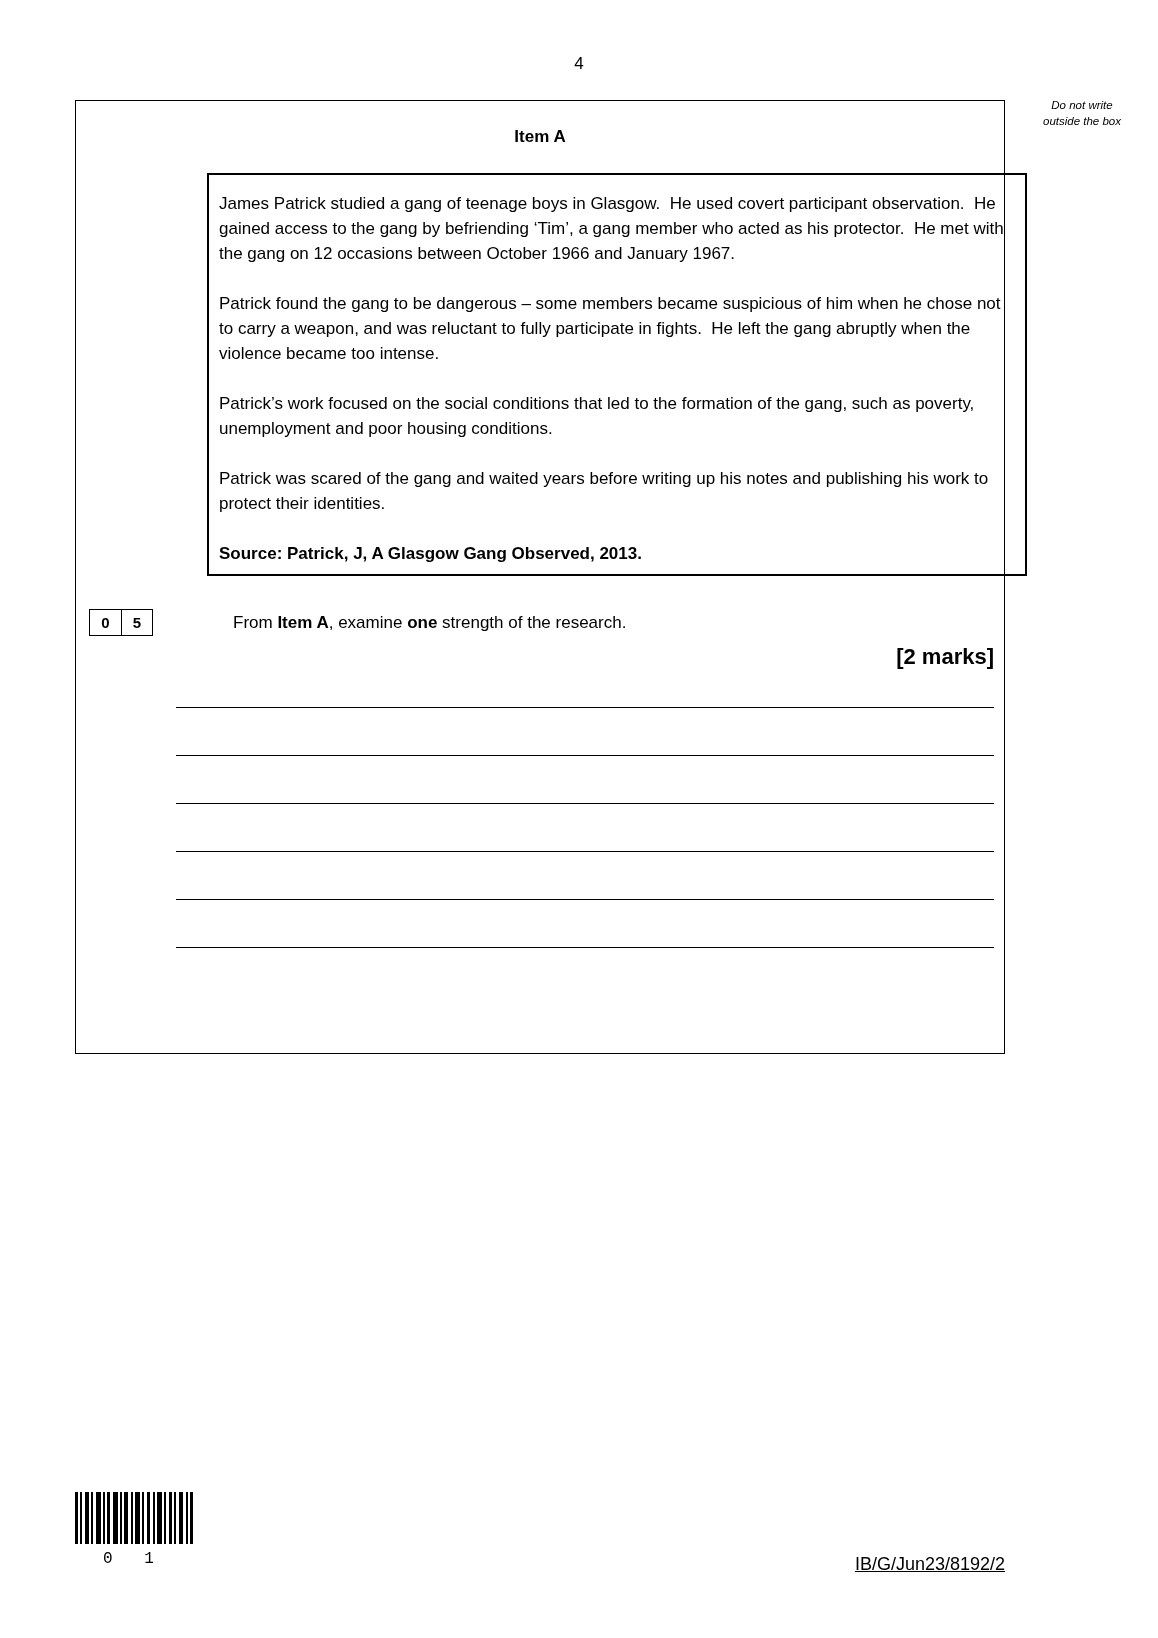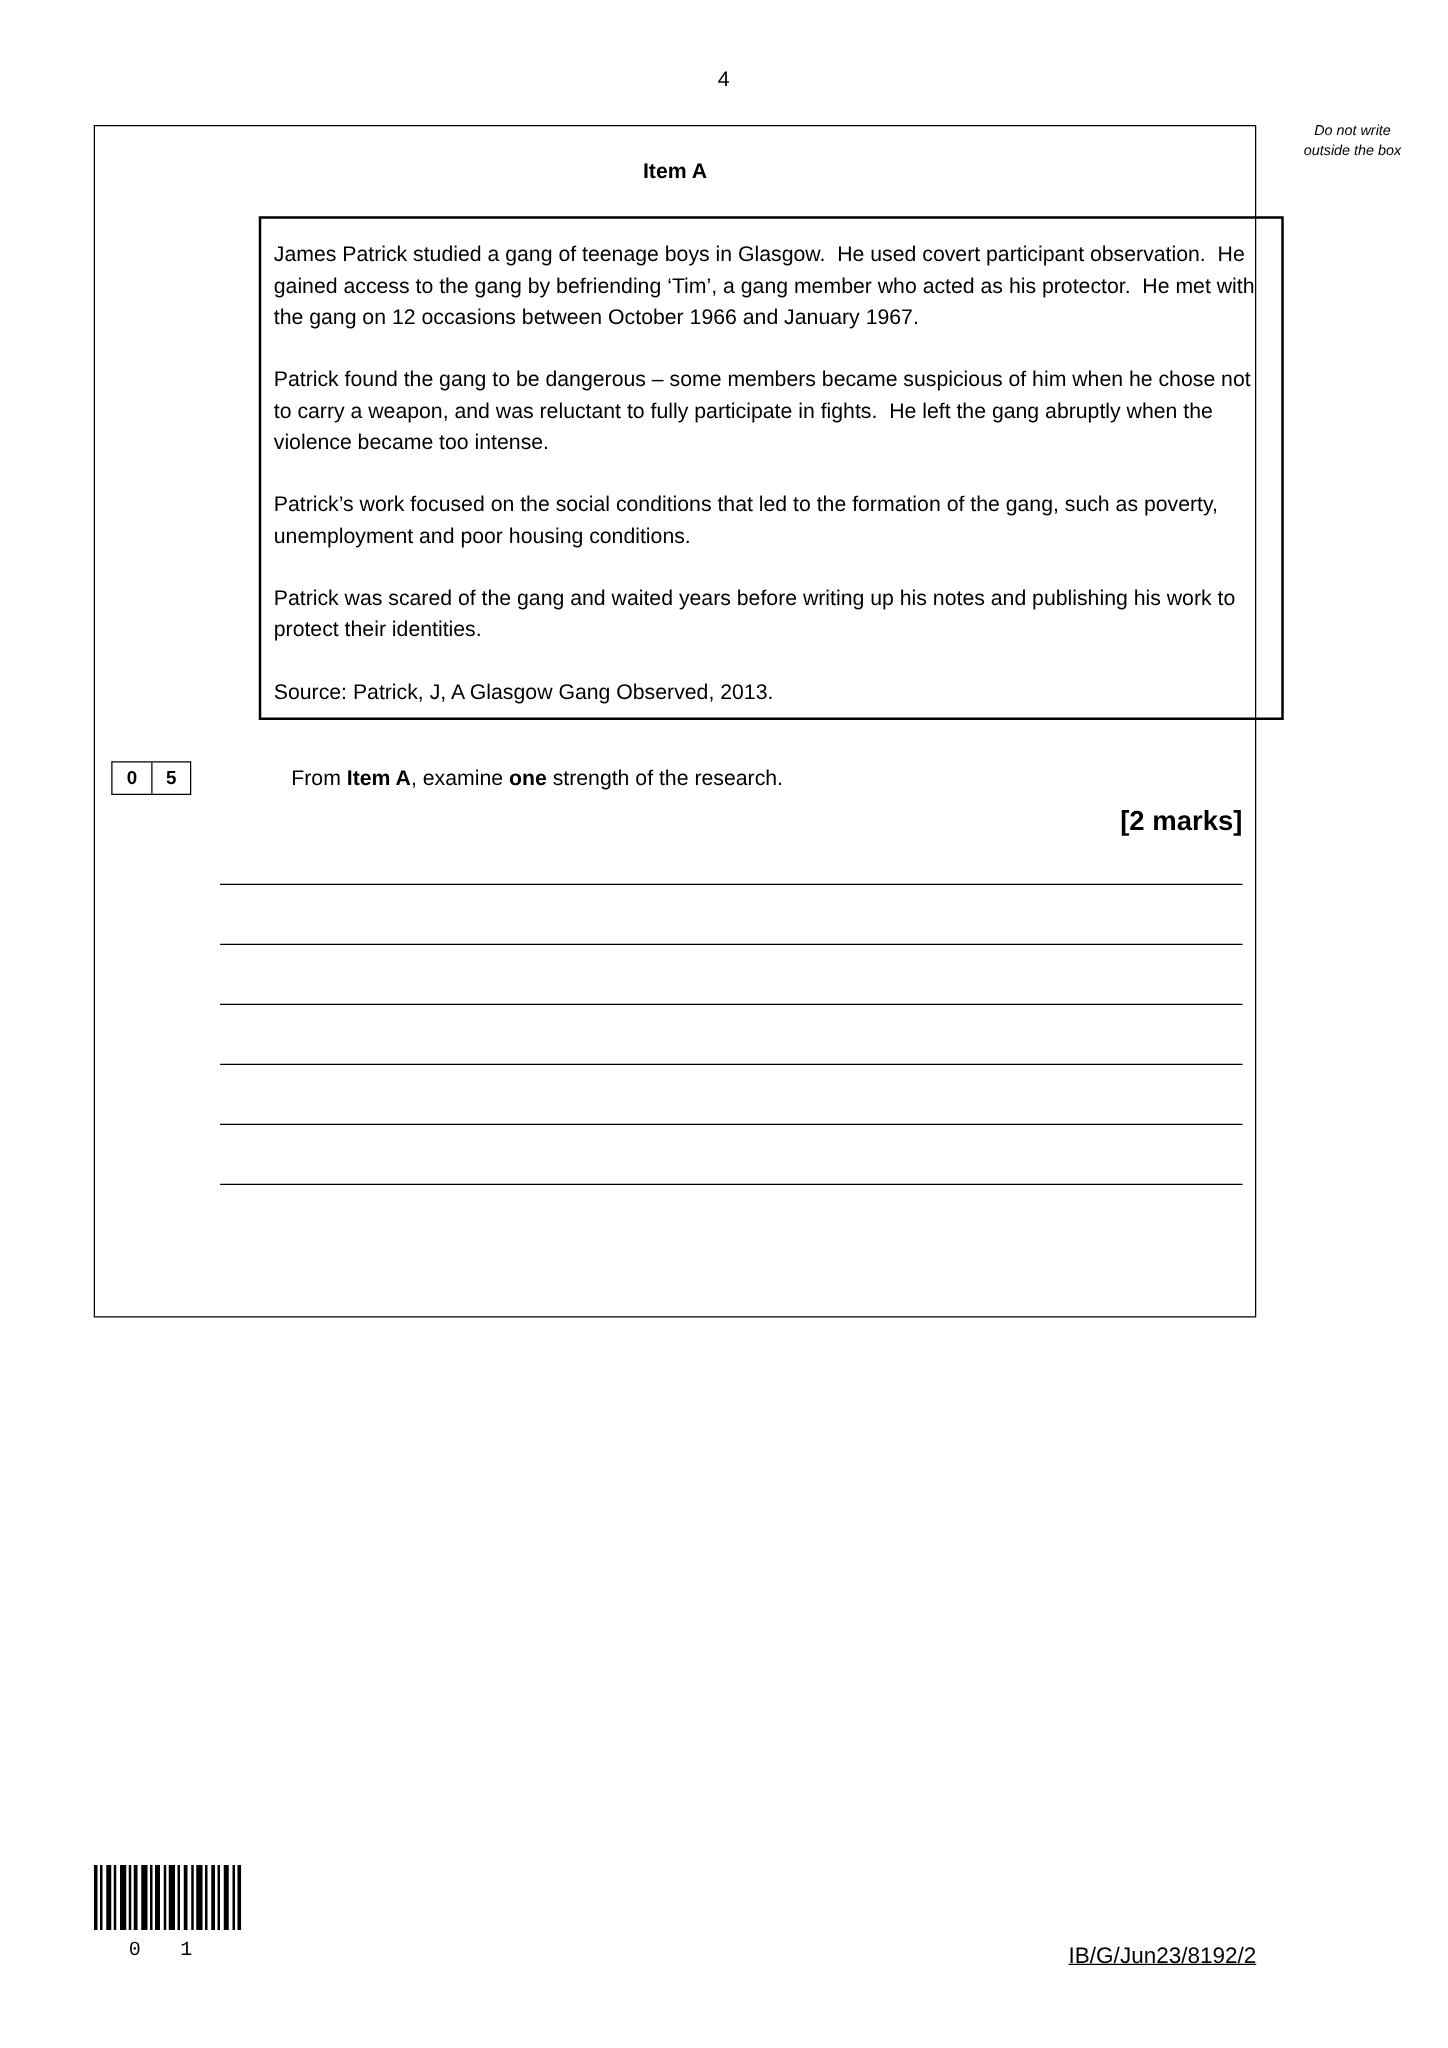--- a/index.html
+++ b/index.html
@@ -30,21 +30,21 @@
     position:absolute; top:26px; left:0; width:100%;
     text-align:center; font-weight:bold; font-size:17px;
   }
   .item-box {
     position:absolute; top:72px; left:100px; width:820px;
     border:2px solid #000;
     padding:16px 12px 8px 10px;
     font-size:17px; line-height:25px;margin-left:31px;
   }
   .item-box p { margin-bottom:25px; white-space:pre-wrap; }
-  .item-box p:last-child { margin-bottom:0; }
+  .item-box p:last-child { margin-bottom:0;font-weight:bold; }
   .question-row {
     position:absolute; top:508px; left:13px; right:10px;
     display:flex; align-items:flex-start;
   }
   .qnum {
     display:flex; border:1px solid #000; height:27px;
     flex:0 0 auto;
   }
   .qnum .digit {
     width:31px; height:100%;

